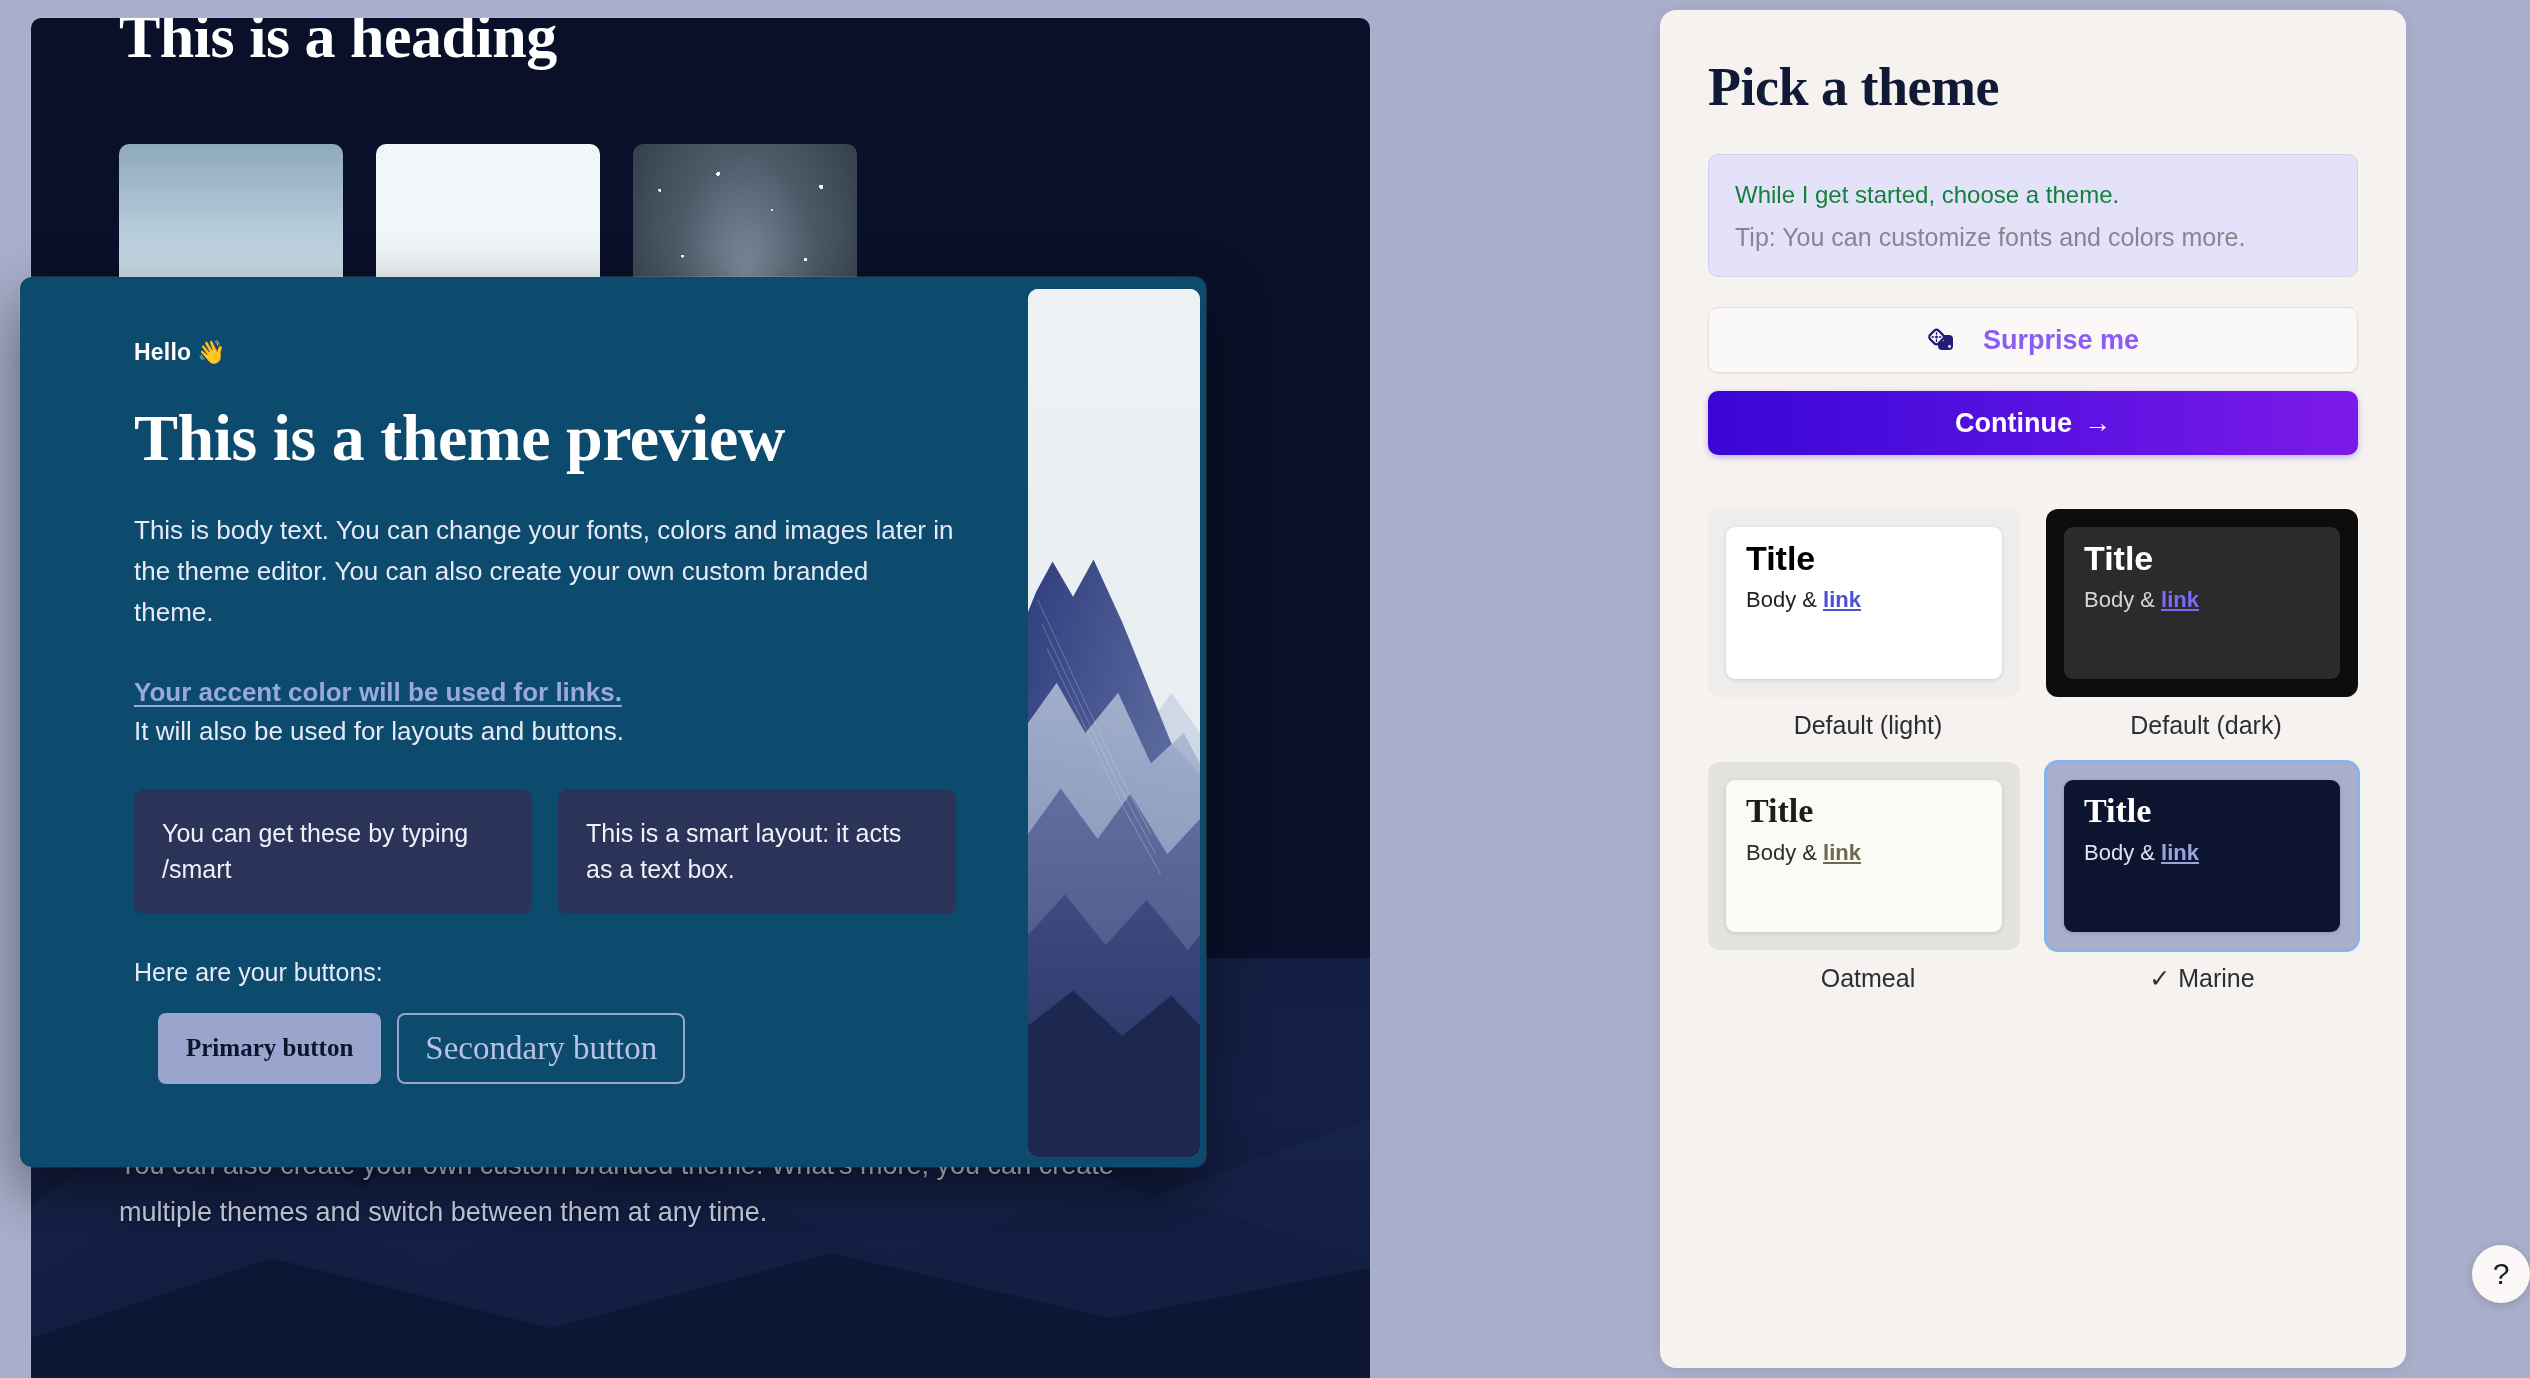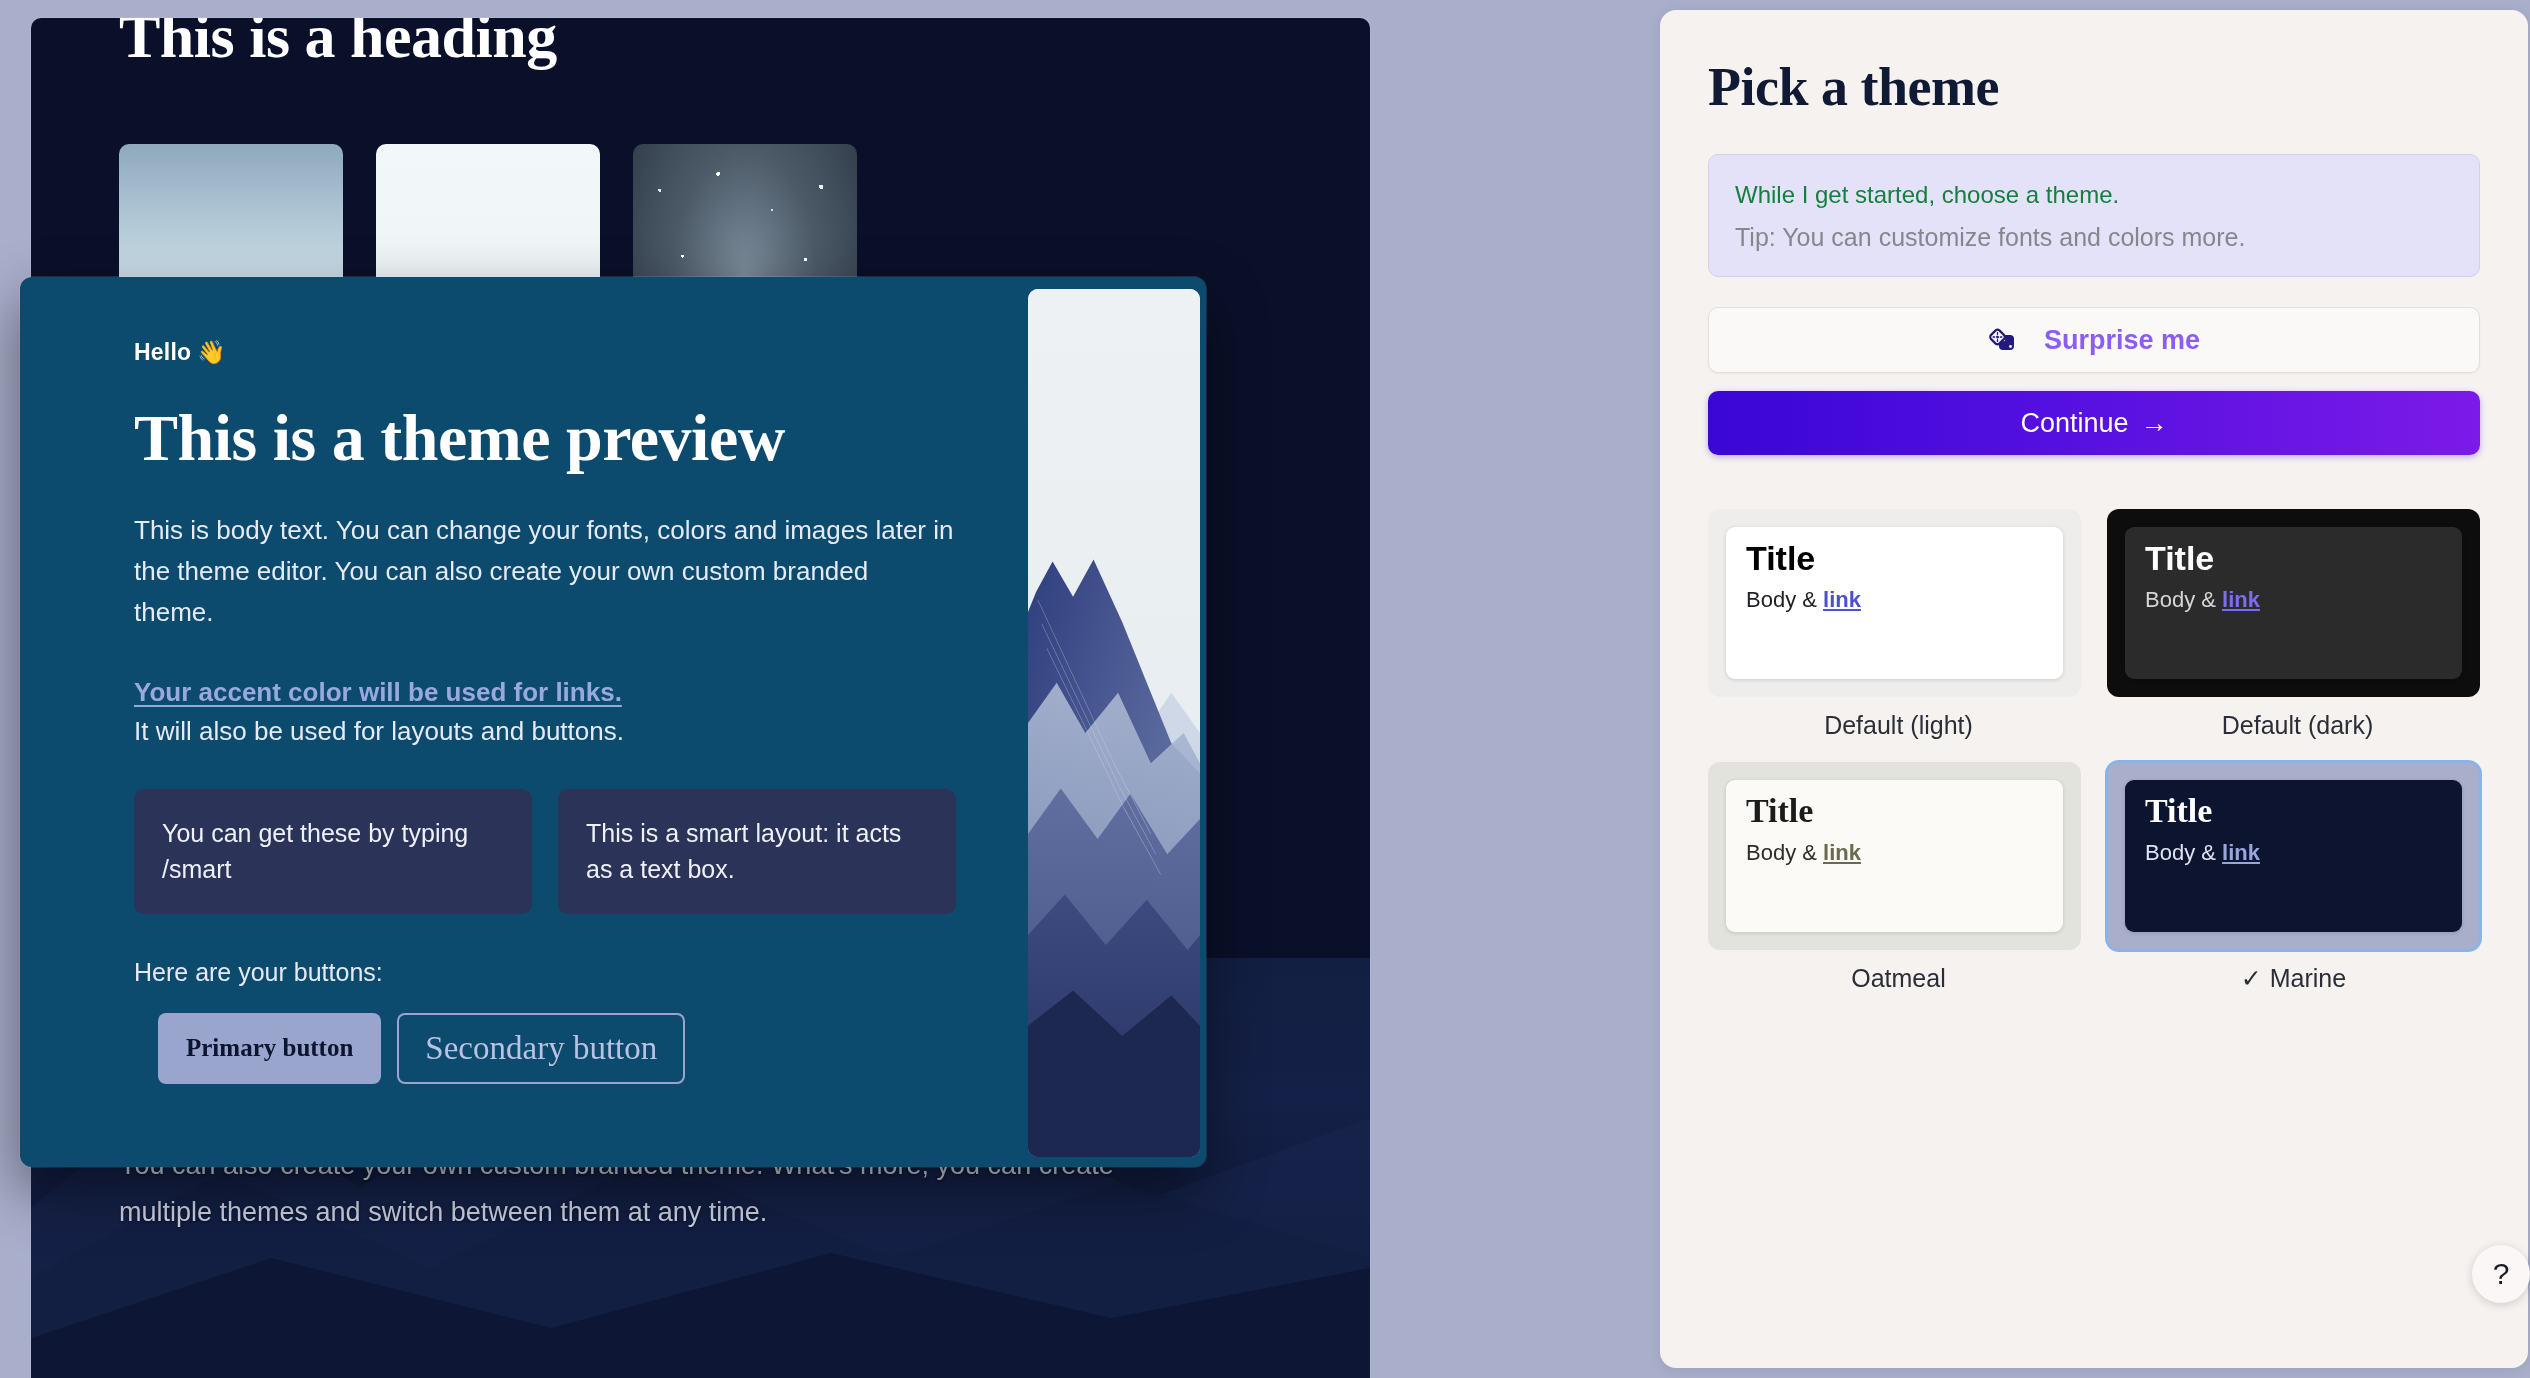--- a/index.html
+++ b/index.html
@@ -121,21 +121,21 @@
     padding: 16px 28px; font-family: "Liberation Serif", serif;
     font-weight: 700; font-size: 25px; cursor: pointer;
   }
   .btn-secondary {
     background: transparent; color: #b9c2e2; border: 2px solid #9aa5ce; border-radius: 8px;
     padding: 15px 26px; font-family: "Liberation Serif", serif; font-size: 33px; cursor: pointer;
   }
 
   
   .panel {
-    position: absolute; left: 1660px; top: 10px; width: 868px; height: 1358px;
+    position: absolute; left: 1660px; top: 10px; width: 746px; height: 1358px;
     background: #f6f2f0; border-radius: 16px; padding: 46px 48px 0 48px;
     box-shadow: 0 2px 14px rgba(0,0,0,.08);
   }
   .panel-title {
     font-family: "Liberation Serif", serif; font-weight: 700;
     font-size: 54px; color: #101a35; letter-spacing: -0.5px;
   }
   .tip {
     margin-top: 36px; background: #e4e2f8; border: 1px solid #d2d0ee;
     border-radius: 10px; padding: 24px 26px;
@@ -146,21 +146,21 @@
     margin-top: 30px; width: 100%; height: 66px; background: #fbf9f8;
     border: 1px solid #e5dfdb; border-radius: 10px; cursor: pointer;
     display: flex; align-items: center; justify-content: center; gap: 26px;
     font-size: 27px; font-weight: 700; color: #8b5cf6;
     box-shadow: 0 1px 2px rgba(0,0,0,.05);
   }
   .dice { width: 30px; height: 26px; position: relative; flex: 0 0 auto; }
   .continue {
     margin-top: 18px; width: 100%; height: 64px; border: none; border-radius: 10px;
     background: linear-gradient(90deg,#3a06d6 0%,#5410e0 45%,#7c1ae8 100%);
-    color: #fff; font-size: 27px; font-weight: 400; cursor: pointer;
+    color: #fff; font-size: 27px; font-weight: 700; cursor: pointer;
     display: flex; align-items: center; justify-content: center; gap: 12px;
     box-shadow: 0 2px 6px rgba(60,10,200,.30);
   }
 
   .theme-grid { margin-top: 54px; display: grid; grid-template-columns: 1fr 1fr; gap: 22px 26px; }
   .theme-cell { display: flex; flex-direction: column; align-items: center; }
   .theme-card {
     width: 100%; height: 188px; border-radius: 12px; padding: 18px;
     display: flex; align-items: stretch; cursor: pointer; position: relative;
   }

